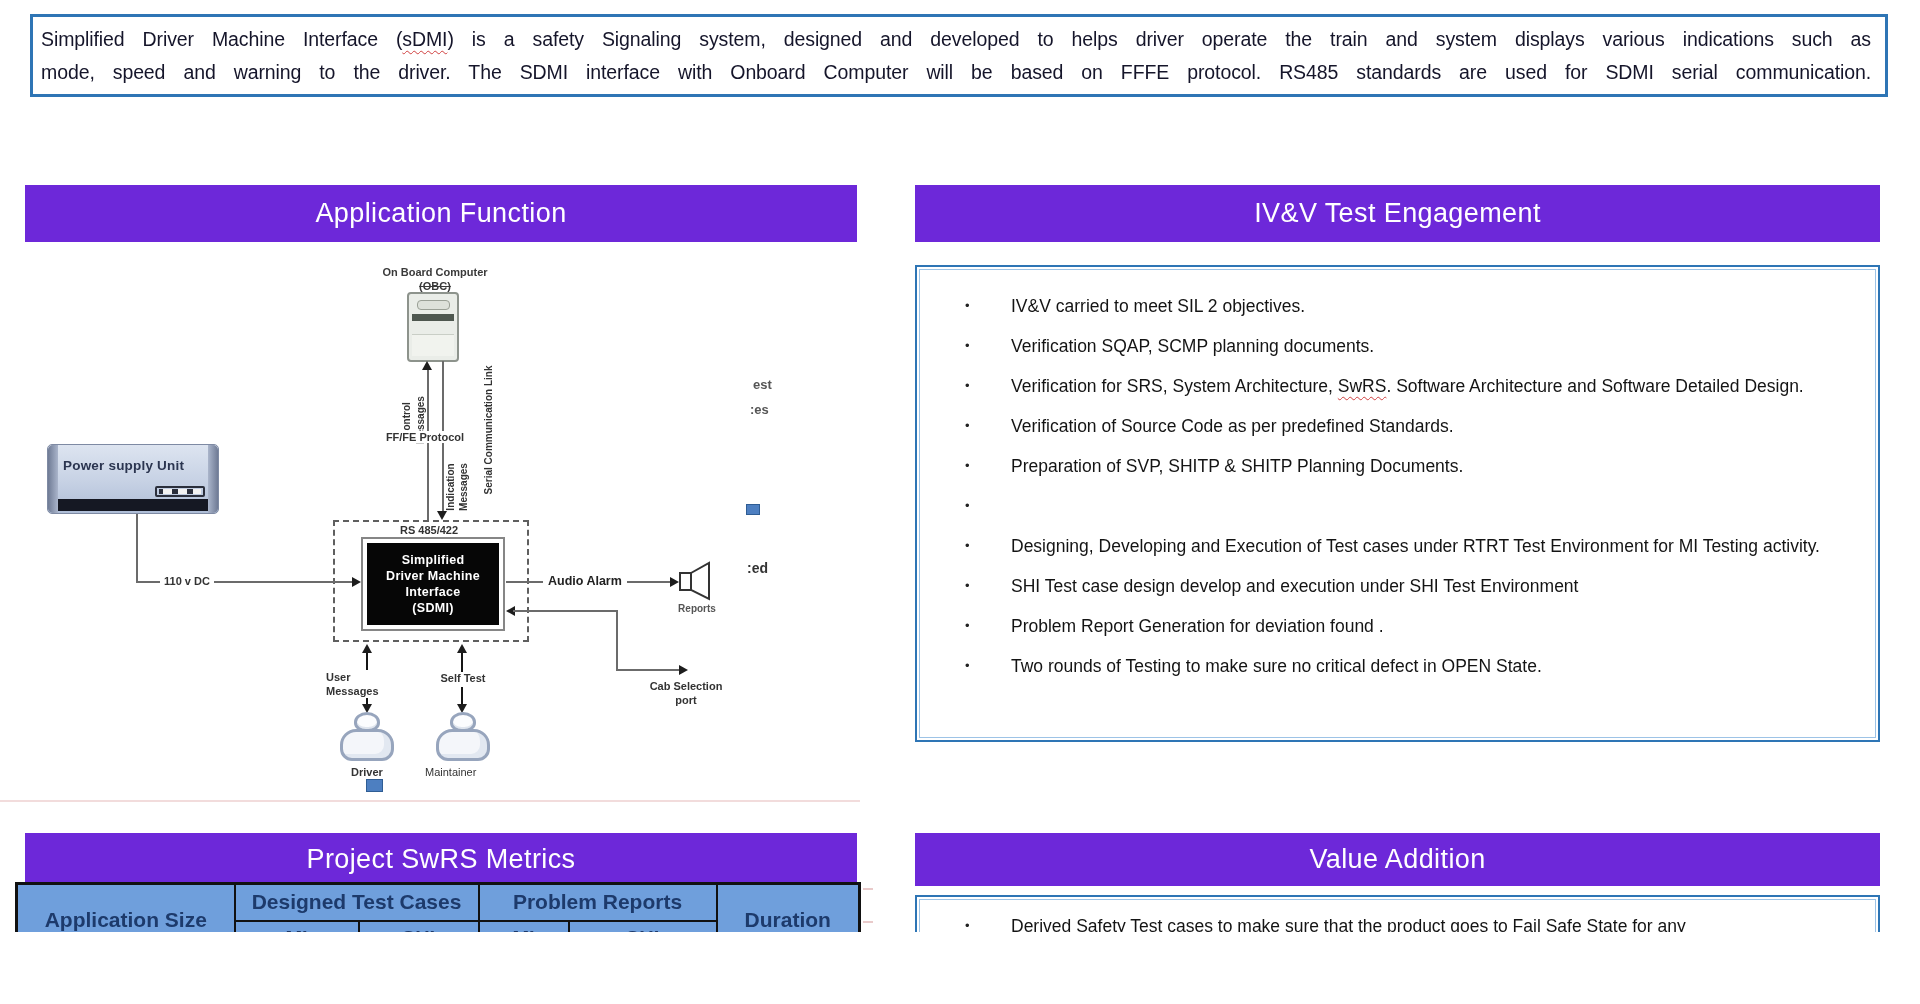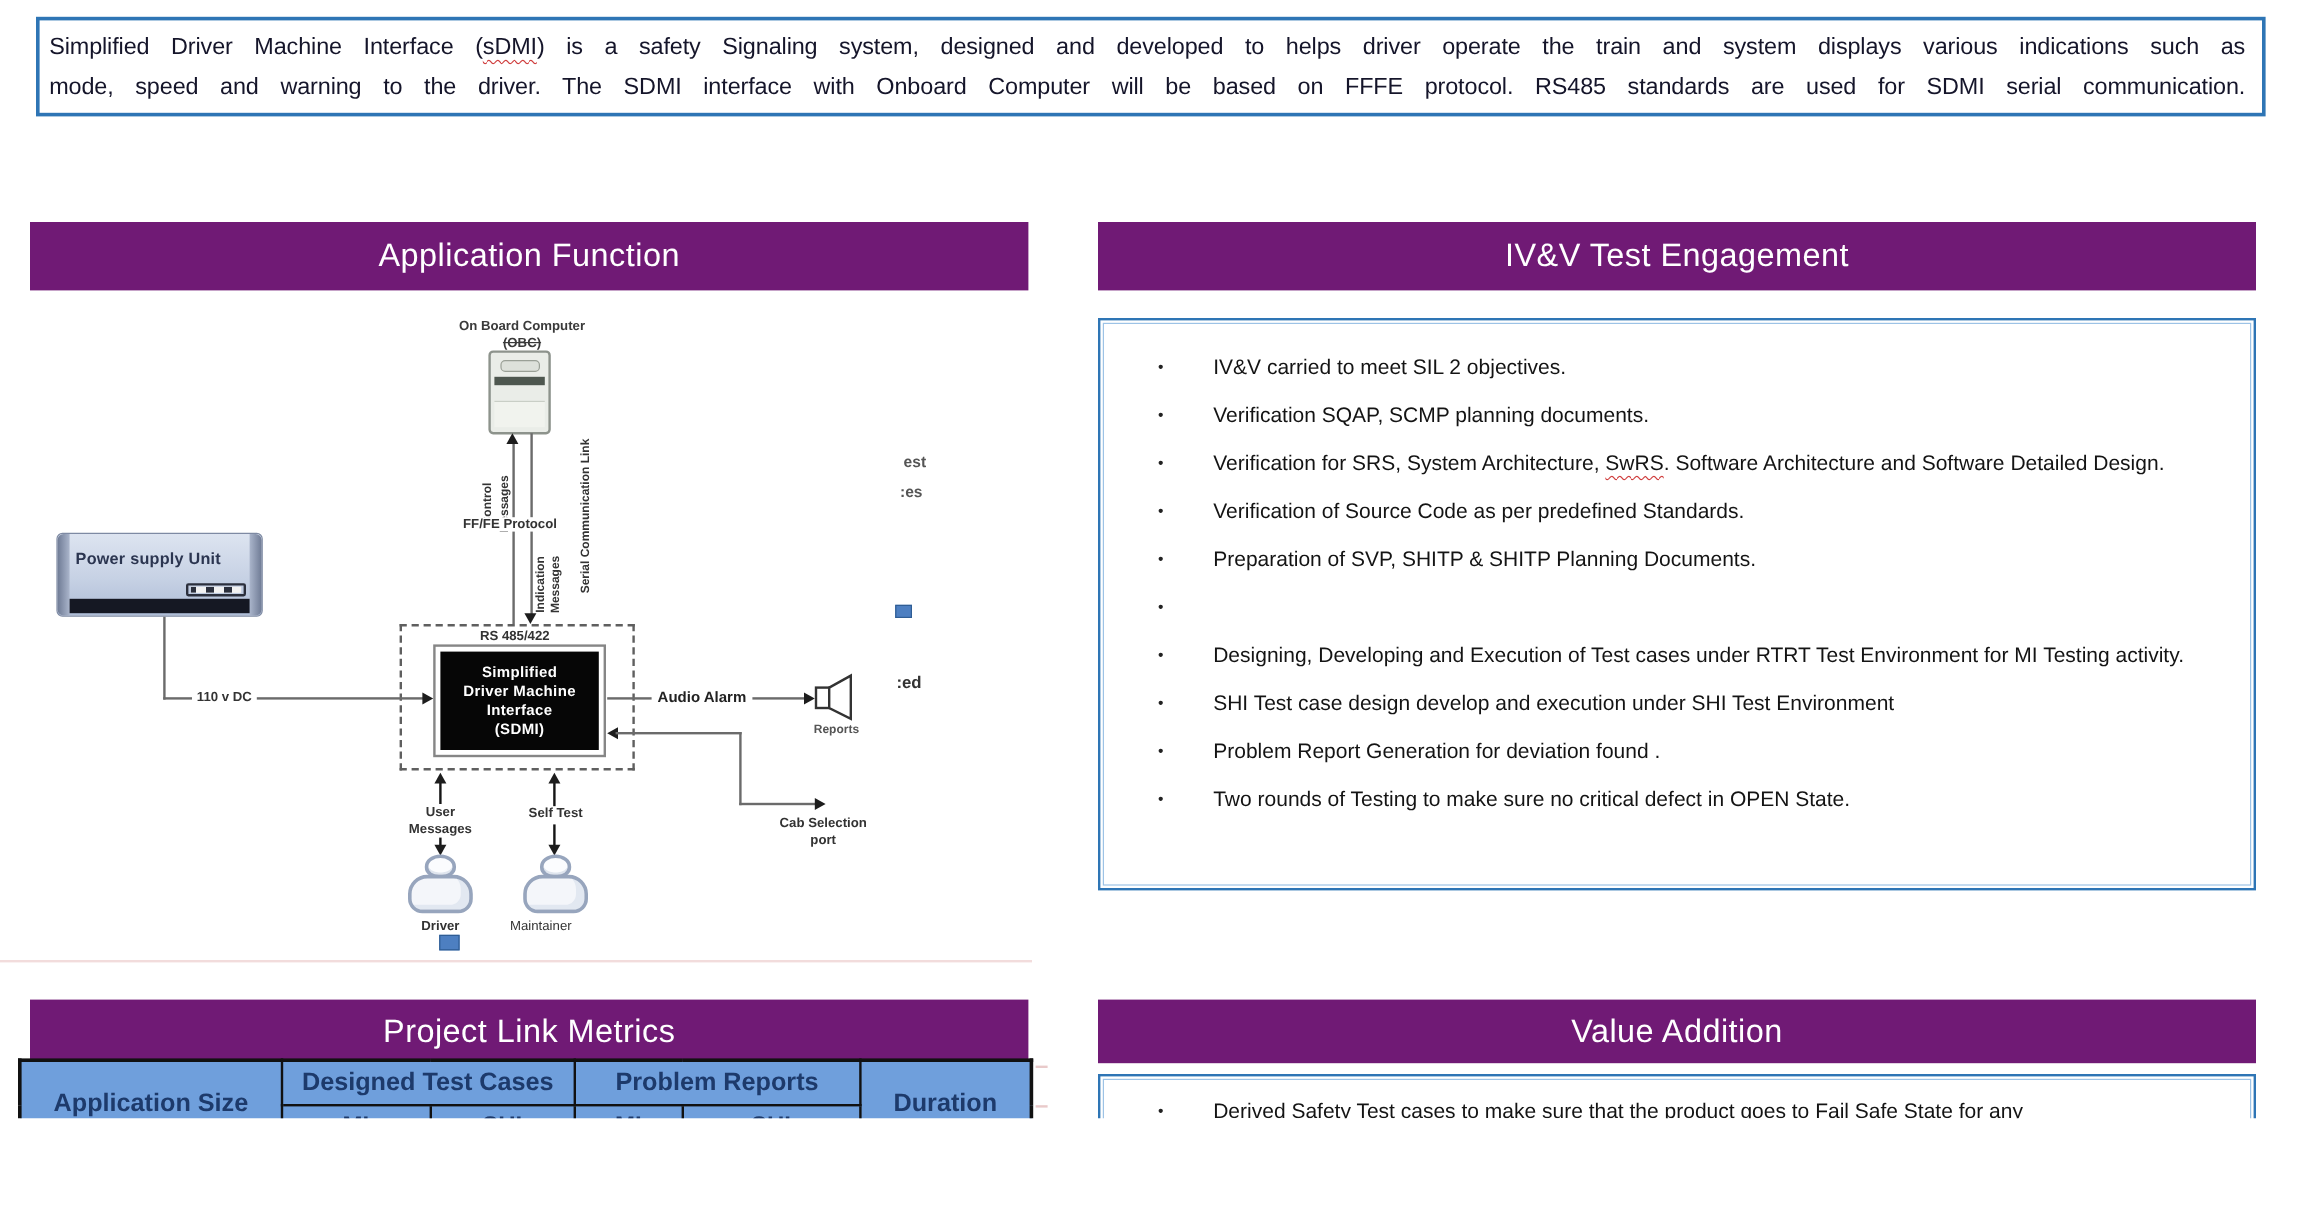--- a/index.html
+++ b/index.html
@@ -9,21 +9,21 @@
 
   
   .intro-box{position:absolute;left:30px;top:14px;width:1858px;height:83px;box-sizing:border-box;
              border:3px solid #2E75B5;padding:6px 14px 0 8px;background:#fff;}
   .intro-line{font-size:19.5px;line-height:33px;color:#15152a;letter-spacing:-0.1px;
               text-align:justify;text-align-last:justify;}
   .squiggle{text-decoration:underline;text-decoration-style:wavy;text-decoration-color:#d04040;
             text-decoration-thickness:1px;text-underline-offset:4px;}
 
   
-  .hdr{position:absolute;background:#701a75;color:#fff;display:flex;align-items:center;justify-content:center;
+  .hdr{position:absolute;background:#6d28d9;color:#fff;display:flex;align-items:center;justify-content:center;
        font-size:27px;letter-spacing:0.4px;}
   .hdr-af{left:25px;top:185px;width:832px;height:57px;}
   .hdr-ivv{left:915px;top:185px;width:965px;height:57px;}
   .hdr-metrics{left:25px;top:833px;width:832px;height:53px;}
   .hdr-va{left:915px;top:833px;width:965px;height:53px;}
 
   
   .content-box{position:absolute;box-sizing:border-box;border:2px solid #2E75B5;background:#fff;
                outline:1px solid #9dc3e6;outline-offset:-5px;}
   .ivv-box{left:915px;top:265px;width:965px;height:477px;padding:27px 28px 0 42px;}
@@ -100,21 +100,21 @@
 
 <div class="canvas">
 
   <div class="intro-box">
     <div class="intro-line"><span>Simplified Driver Machine Interface (</span><span class="squiggle">sDMI</span><span>)  is a safety Signaling system, designed and developed to helps driver operate the train and system displays various indications such as</span></div>
     <div class="intro-line">mode, speed and warning to the driver. The SDMI interface with Onboard Computer will be based on FFFE protocol. RS485 standards are used for SDMI serial communication.</div>
   </div>
 
   <div class="hdr hdr-af">Application Function</div>
   <div class="hdr hdr-ivv">IV&amp;V Test Engagement</div>
-  <div class="hdr hdr-metrics">Project Link Metrics</div>
+  <div class="hdr hdr-metrics">Project SwRS Metrics</div>
   <div class="hdr hdr-va">Value Addition</div>
 
   <div class="abs" style="left:0;top:242px;width:880px;height:570px;">
 
     
   </div>
 
   <div class="abs" style="left:368px;top:266px;width:134px;text-align:center;font-weight:bold;font-size:11px;color:#3a3a3a;">On Board Computer</div>
   <div class="abs" style="left:368px;top:280px;width:134px;text-align:center;font-weight:bold;font-size:11px;color:#3a3a3a;text-decoration:line-through;">(OBC)</div>
   <div class="obc">
@@ -172,21 +172,21 @@
   <div class="dline" style="left:616px;top:610px;width:2px;height:61px;"></div>
   <div class="dline" style="left:616px;top:669px;width:64px;height:2px;"></div>
   <div class="arr right" style="left:679px;top:665px;"></div>
   <div class="abs" style="left:628px;top:679px;width:116px;text-align:center;font-weight:bold;font-size:11px;color:#333;line-height:14px;">
     <div>Cab Selection</div>
     <div>port</div>
   </div>
 
   <div class="dline-dark" style="left:366px;top:651px;width:2px;height:21px;"></div>
   <div class="arr up" style="left:362px;top:644px;"></div>
-  <div class="abs" style="left:326px;top:670px;width:82px;text-align:center;font-weight:bold;font-size:11px;color:#333;line-height:14px;background:#fff;">
+  <div class="abs" style="left:326px;top:670px;width:82px;font-weight:bold;font-size:11px;color:#333;line-height:14px;background:#fff;">
     <div>User</div>
     <div>Messages</div>
   </div>
   <div class="dline-dark" style="left:366px;top:698px;width:2px;height:8px;"></div>
   <div class="arr down" style="left:362px;top:704px;"></div>
 
   <div class="dline-dark" style="left:461px;top:651px;width:2px;height:21px;"></div>
   <div class="arr up" style="left:457px;top:644px;"></div>
   <div class="dlabel" style="left:421px;top:672px;width:84px;text-align:center;font-size:11px;">Self Test</div>
   <div class="dline-dark" style="left:461px;top:687px;width:2px;height:19px;"></div>

